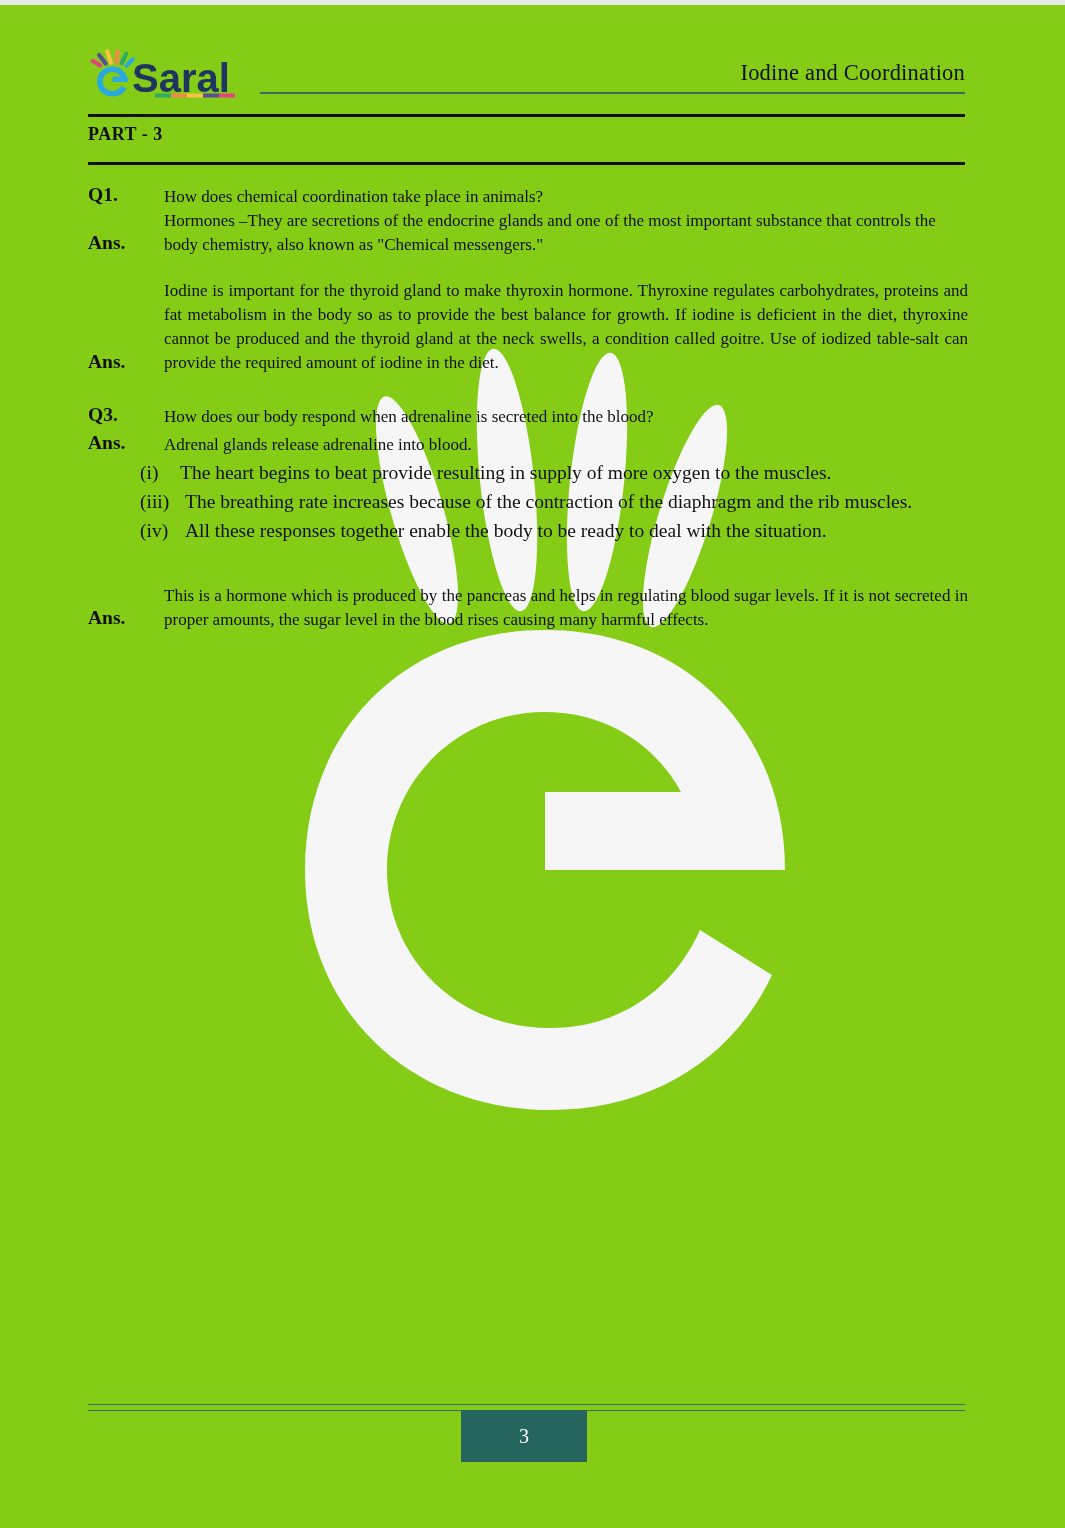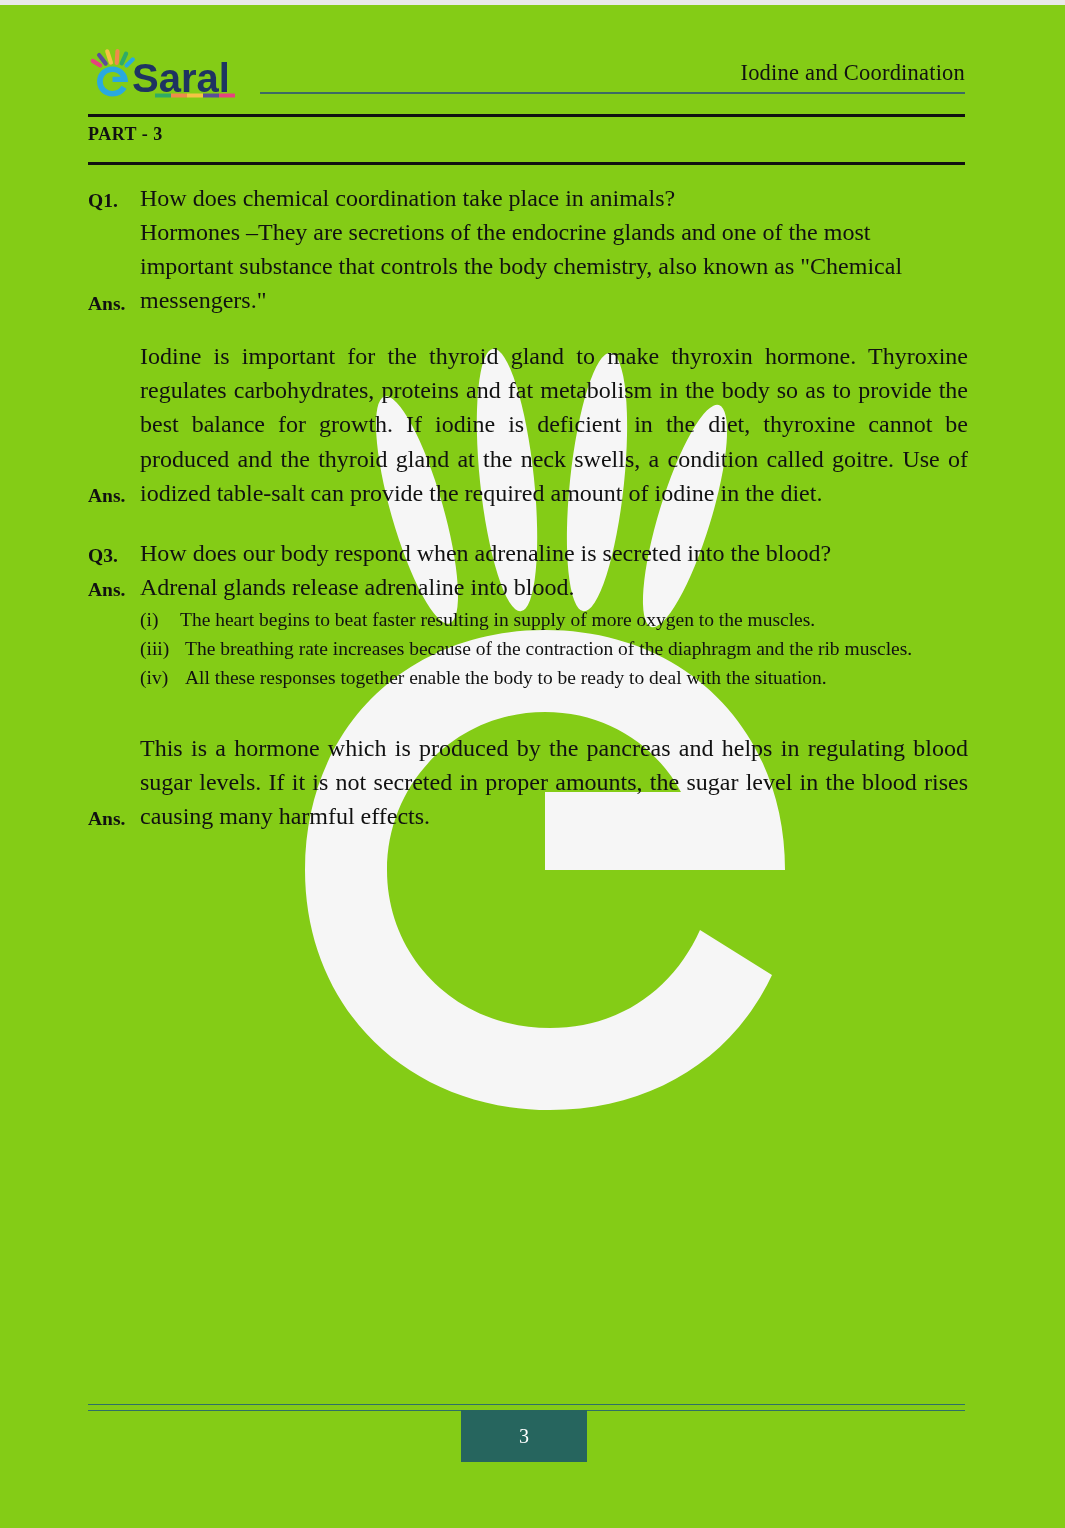--- a/index.html
+++ b/index.html
@@ -124,22 +124,23 @@
     color: #111;
   }
   .qlabel {
     flex: 0 0 52px;
     font-weight: bold;
     font-size: 19.5px;
     line-height: 1.42;
   }
   .qtext {
     flex: 1 1 auto;
-    font-size: 24px;
+    font-size: 17px;
     line-height: 1.42;
+    margin-left: 24px;
   }
   .qtext.justify { text-align: justify; }
 
   
   .sublist {
     margin-top: 2px;
     padding-left: 52px;
   }
   .subitem {
     display: flex;
@@ -298,21 +299,21 @@
         <div class="qlabel">Q3.</div>
         <div class="qtext">How does our body respond when adrenaline is secreted into the blood?</div>
       </div>
       <div class="qrow">
         <div class="qlabel">Ans.</div>
         <div class="qtext">Adrenal glands release adrenaline into blood.</div>
       </div>
       <div class="sublist">
         <div class="subitem">
           <div class="subnum">(i)</div>
-          <div class="subtext">The heart begins to beat faster resulting in supply of more oxygen to the muscles.</div>
+          <div class="subtext">The heart begins to beat provide resulting in supply of more oxygen to the muscles.</div>
         </div>
         <div class="subitem">
           <div class="subnum wide">(iii)</div>
           <div class="subtext">The breathing rate increases because of the contraction of the diaphragm and the rib muscles.</div>
         </div>
         <div class="subitem">
           <div class="subnum wide">(iv)</div>
           <div class="subtext">All these responses together enable the body to be ready to deal with the situation.</div>
         </div>
       </div>

